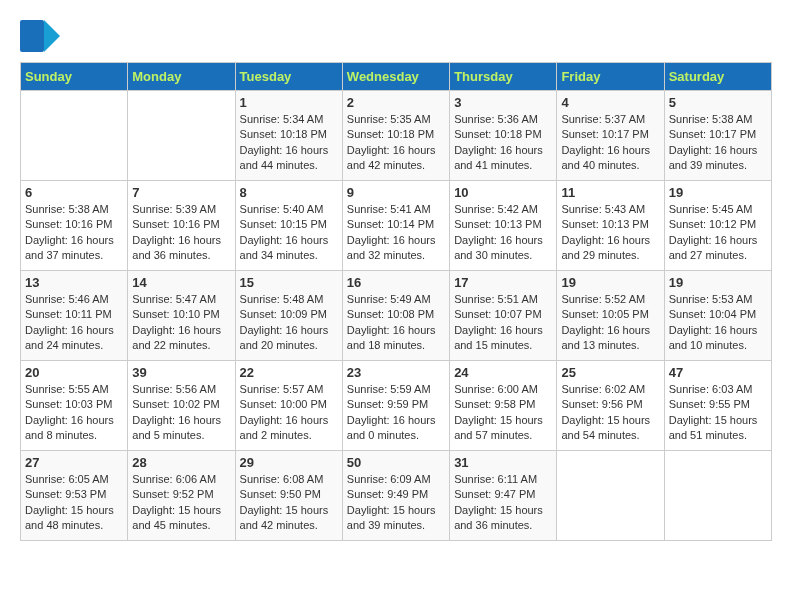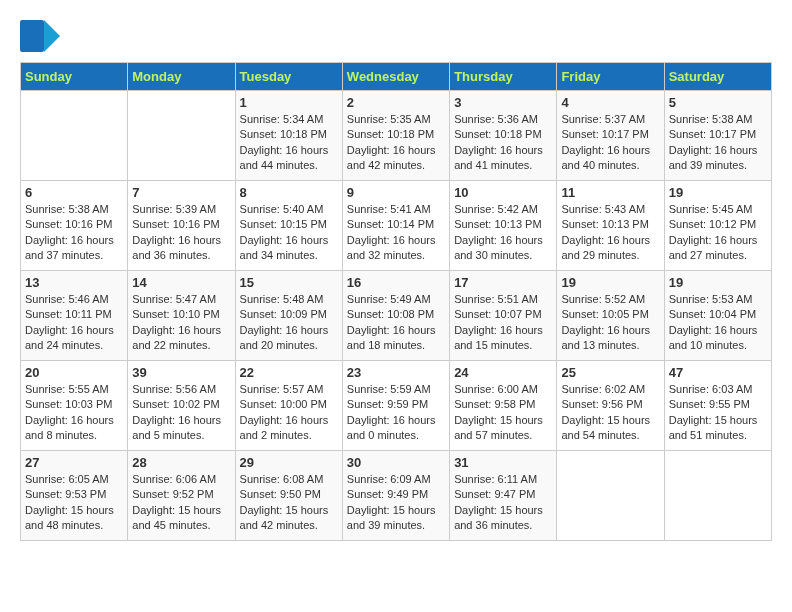--- a/index.html
+++ b/index.html
@@ -240,21 +240,21 @@
         </td>
         <td>
           <span class="day-number">28</span>
           <div class="day-info">Sunrise: 6:06 AM<br>Sunset: 9:52 PM<br>Daylight: 15 hours<br>and 45 minutes.</div>
         </td>
         <td>
           <span class="day-number">29</span>
           <div class="day-info">Sunrise: 6:08 AM<br>Sunset: 9:50 PM<br>Daylight: 15 hours<br>and 42 minutes.</div>
         </td>
         <td>
-          <span class="day-number">30</span>
+          <span class="day-number">50</span>
           <div class="day-info">Sunrise: 6:09 AM<br>Sunset: 9:49 PM<br>Daylight: 15 hours<br>and 39 minutes.</div>
         </td>
         <td>
           <span class="day-number">31</span>
           <div class="day-info">Sunrise: 6:11 AM<br>Sunset: 9:47 PM<br>Daylight: 15 hours<br>and 36 minutes.</div>
         </td>
         <td class="empty-cell"></td>
         <td class="empty-cell"></td>
       </tr>
     </tbody>

